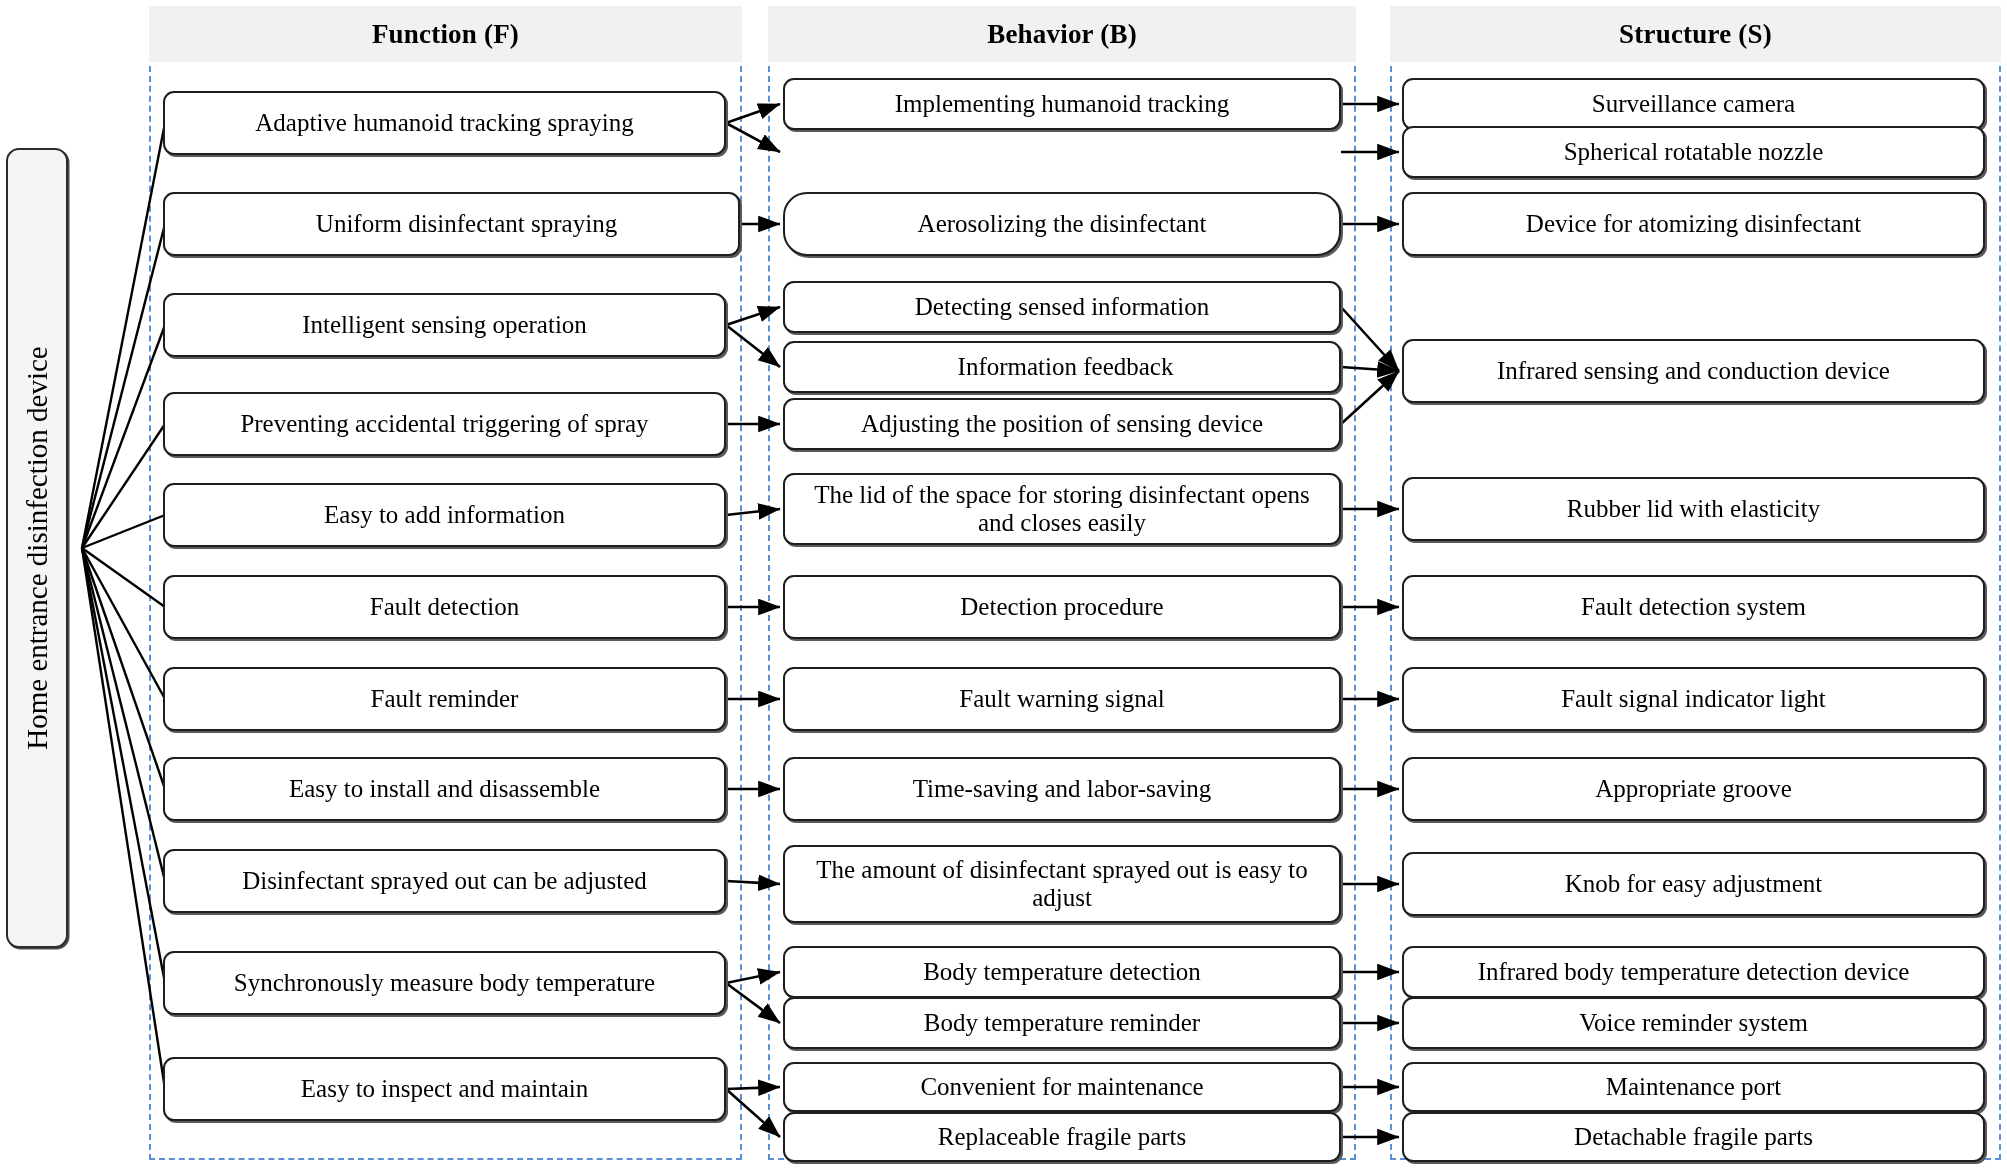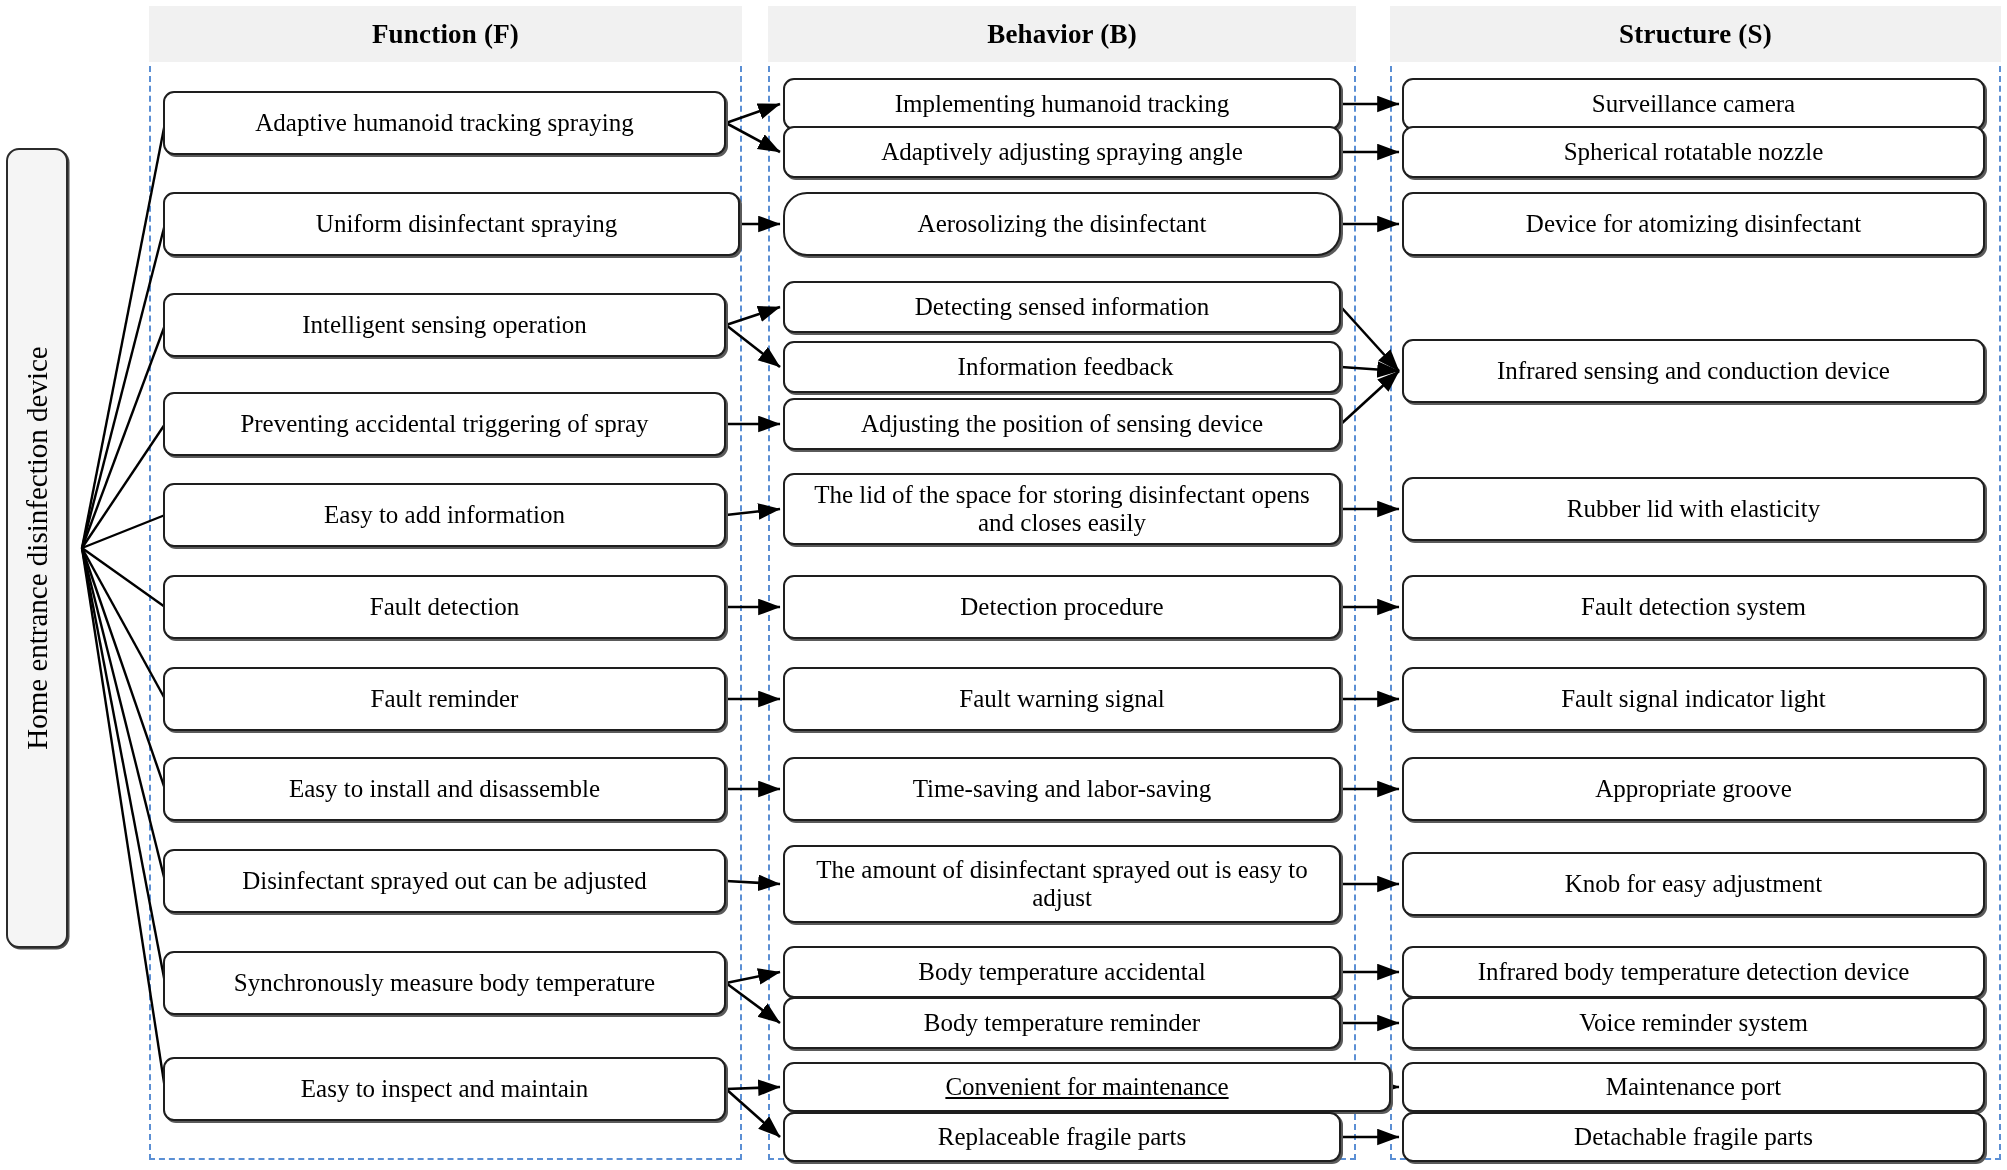--- a/index.html
+++ b/index.html
@@ -151,33 +151,32 @@
   <div class="node" id="f4" style="left:163px; top:392px; width:563px; height:64px;">Preventing accidental triggering of spray</div>
   <div class="node" id="f5" style="left:163px; top:483px; width:563px; height:64px;">Easy to add information</div>
   <div class="node" id="f6" style="left:163px; top:575px; width:563px; height:64px;">Fault detection</div>
   <div class="node" id="f7" style="left:163px; top:667px; width:563px; height:64px;">Fault reminder</div>
   <div class="node" id="f8" style="left:163px; top:757px; width:563px; height:64px;">Easy to install and disassemble</div>
   <div class="node" id="f9" style="left:163px; top:849px; width:563px; height:64px;">Disinfectant sprayed out can be adjusted</div>
   <div class="node" id="f10" style="left:163px; top:951px; width:563px; height:64px;text-align:right;">Synchronously measure body temperature</div>
   <div class="node" id="f11" style="left:163px; top:1057px; width:563px; height:64px;">Easy to inspect and maintain</div>
 
   <div class="node" id="b1" style="left:783px; top:78px;  width:558px; height:52px;">Implementing humanoid tracking</div>
-  <div class="node" id="b2" style="left:783px; top:126px; width:558px; height:52px;">Adaptively adjusting spraying angle</div>
   <div class="node" id="b3" style="left:783px; top:192px; width:558px; height:64px;border-radius:24px;">Aerosolizing the disinfectant</div>
   <div class="node" id="b4" style="left:783px; top:281px; width:558px; height:52px;">Detecting sensed information</div>
   <div class="node" id="b5" style="left:783px; top:341px; width:558px; height:52px;padding-left:15px;">Information feedback</div>
   <div class="node" id="b6" style="left:783px; top:398px; width:558px; height:52px;">Adjusting the position of sensing device</div>
   <div class="node two-line" id="b7" style="left:783px; top:473px; width:558px; height:72px;">The lid of the space for storing disinfectant opens and closes easily</div>
   <div class="node" id="b8" style="left:783px; top:575px; width:558px; height:64px;">Detection procedure</div>
   <div class="node" id="b9" style="left:783px; top:667px; width:558px; height:64px;">Fault warning signal</div>
   <div class="node" id="b10" style="left:783px; top:757px; width:558px; height:64px;">Time-saving and labor-saving</div>
   <div class="node two-line" id="b11" style="left:783px; top:845px; width:558px; height:78px;">The amount of disinfectant sprayed out is easy to adjust</div>
-  <div class="node" id="b12" style="left:783px; top:946px; width:558px; height:52px;">Body temperature accidental</div>
+  <div class="node" id="b12" style="left:783px; top:946px; width:558px; height:52px;">Body temperature detection</div>
   <div class="node" id="b13" style="left:783px; top:997px; width:558px; height:52px;">Body temperature reminder</div>
-  <div class="node" id="b14" style="left:783px; top:1062px; width:608px; height:50px;text-decoration:underline;">Convenient for maintenance</div>
+  <div class="node" id="b14" style="left:783px; top:1062px; width:558px; height:50px;">Convenient for maintenance</div>
   <div class="node" id="b15" style="left:783px; top:1112px; width:558px; height:50px;">Replaceable fragile parts</div>
 
   <div class="node" id="s1" style="left:1402px; top:78px;  width:583px; height:52px;">Surveillance camera</div>
   <div class="node" id="s2" style="left:1402px; top:126px; width:583px; height:52px;">Spherical rotatable nozzle</div>
   <div class="node" id="s3" style="left:1402px; top:192px; width:583px; height:64px;">Device for atomizing disinfectant</div>
   <div class="node" id="s4" style="left:1402px; top:339px; width:583px; height:64px;">Infrared sensing and conduction device</div>
   <div class="node" id="s5" style="left:1402px; top:477px; width:583px; height:64px;">Rubber lid with elasticity</div>
   <div class="node" id="s6" style="left:1402px; top:575px; width:583px; height:64px;">Fault detection system</div>
   <div class="node" id="s7" style="left:1402px; top:667px; width:583px; height:64px;">Fault signal indicator light</div>
   <div class="node" id="s8" style="left:1402px; top:757px; width:583px; height:64px;">Appropriate groove</div>

